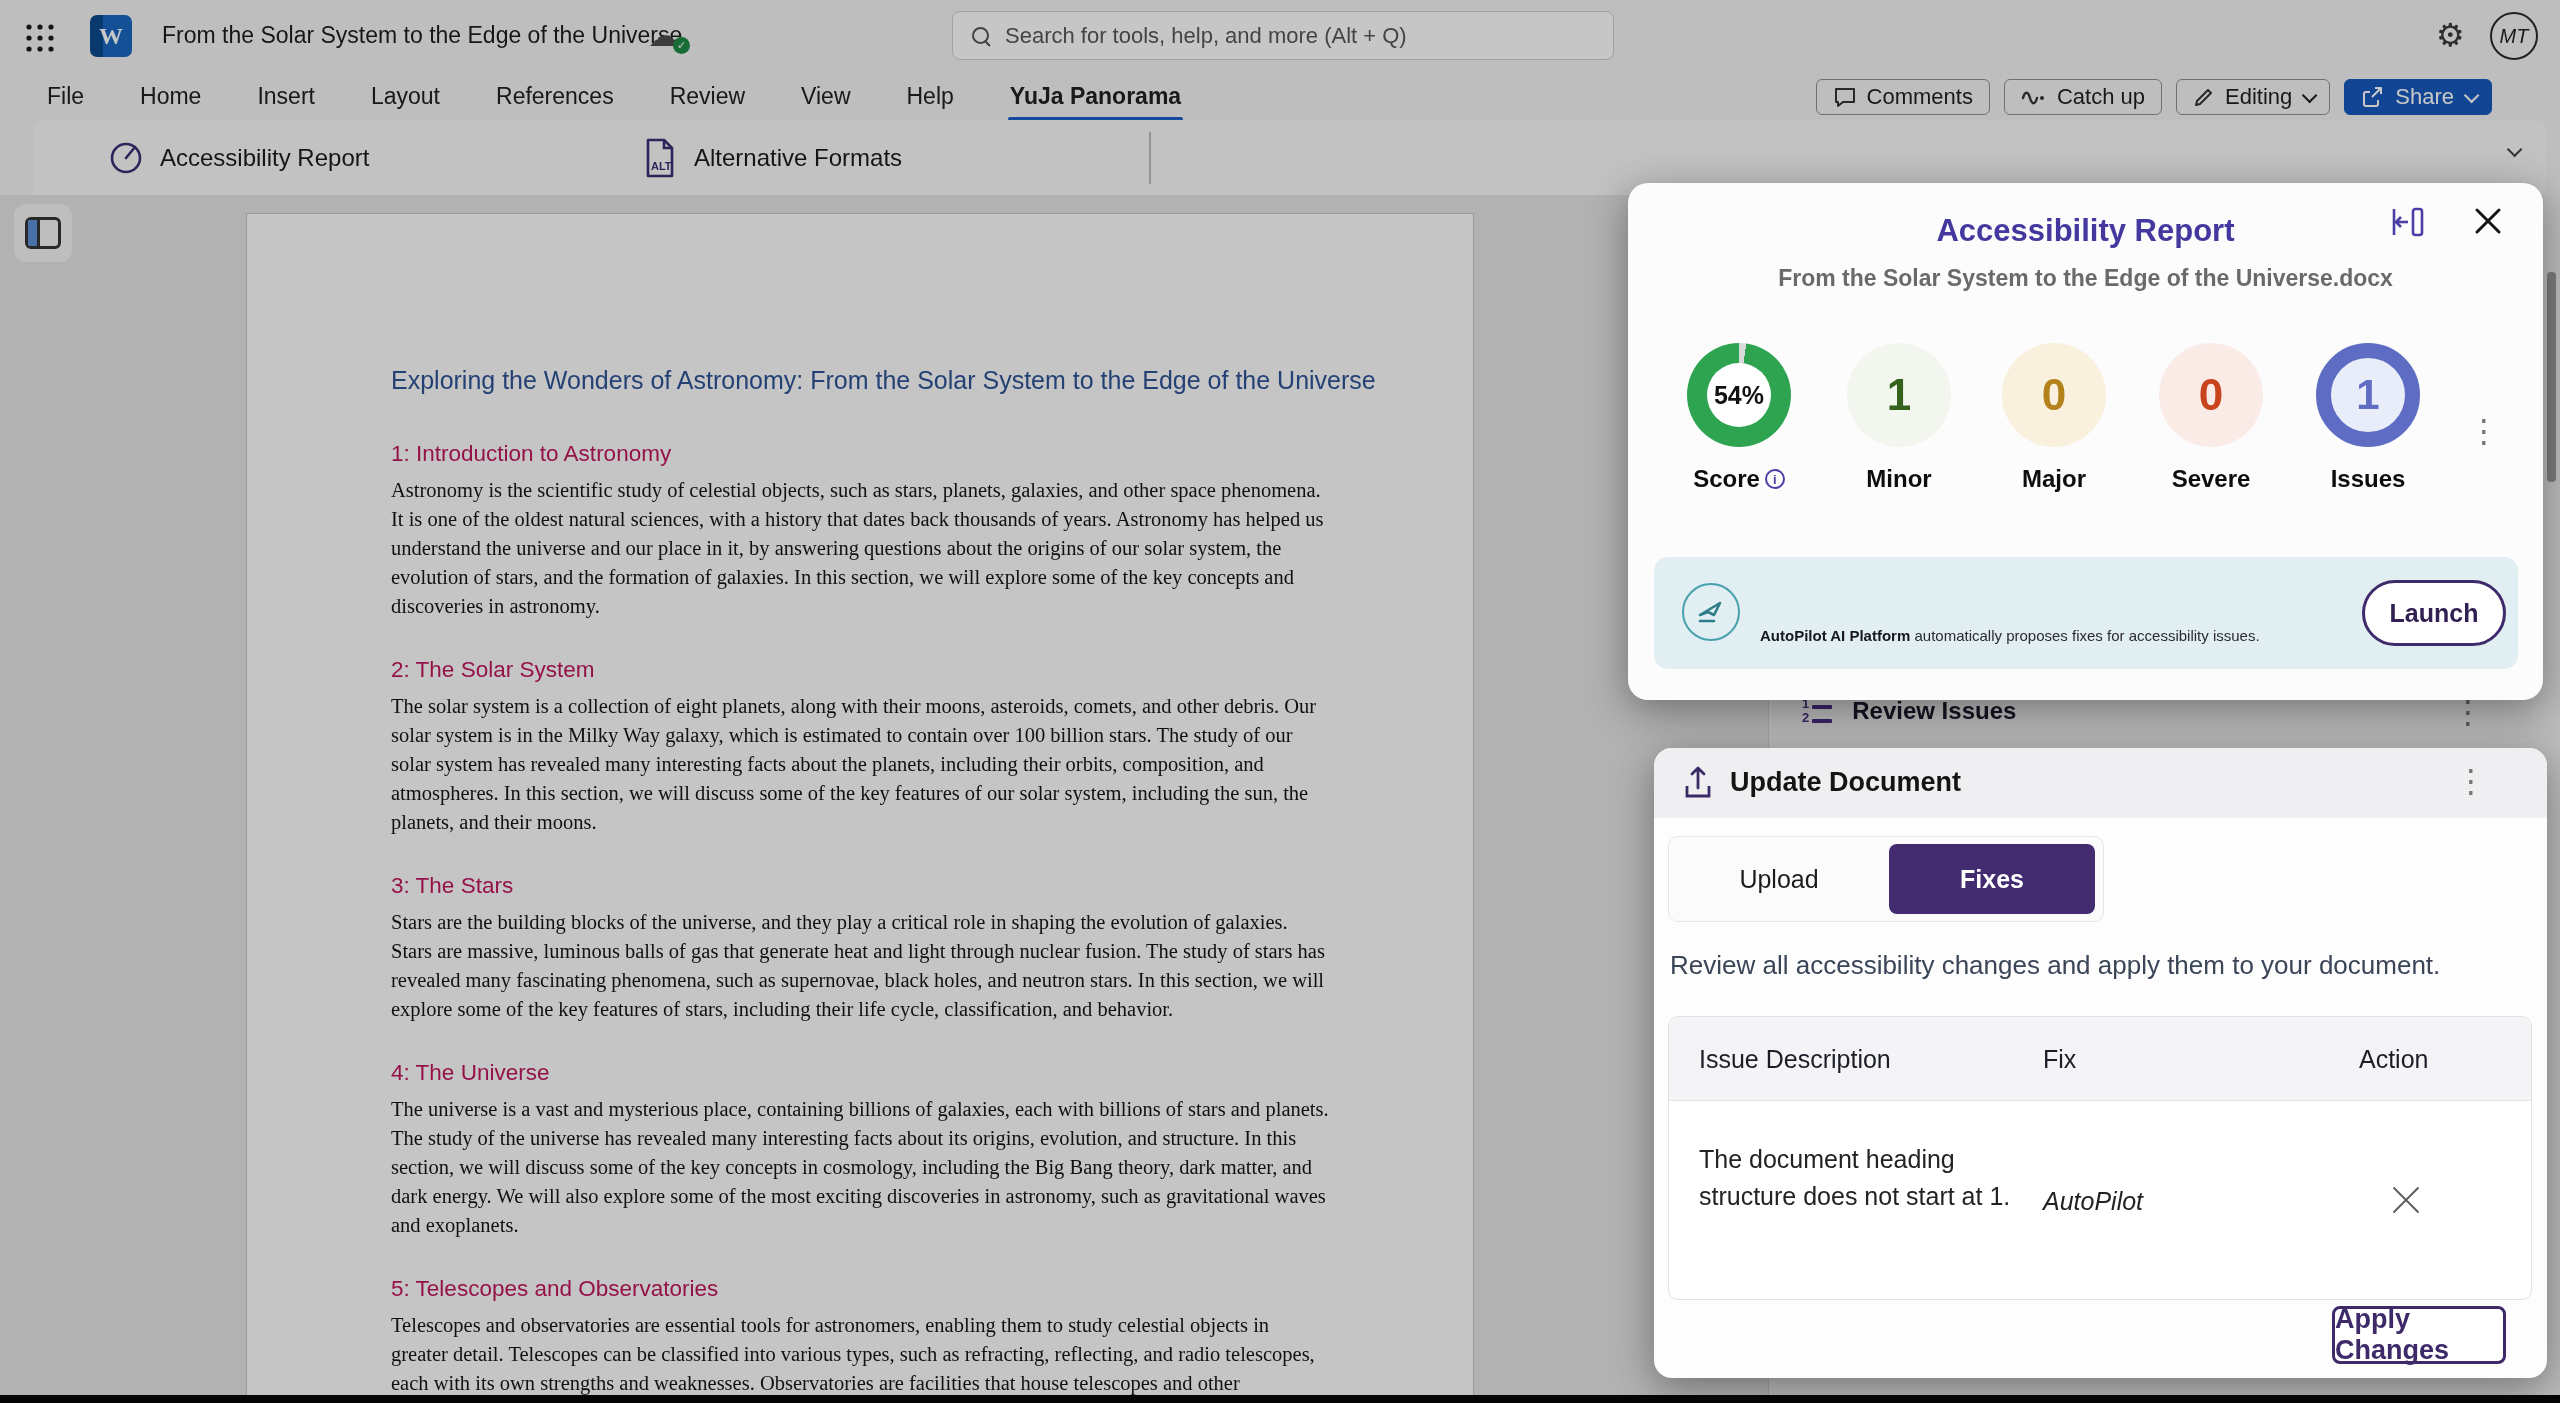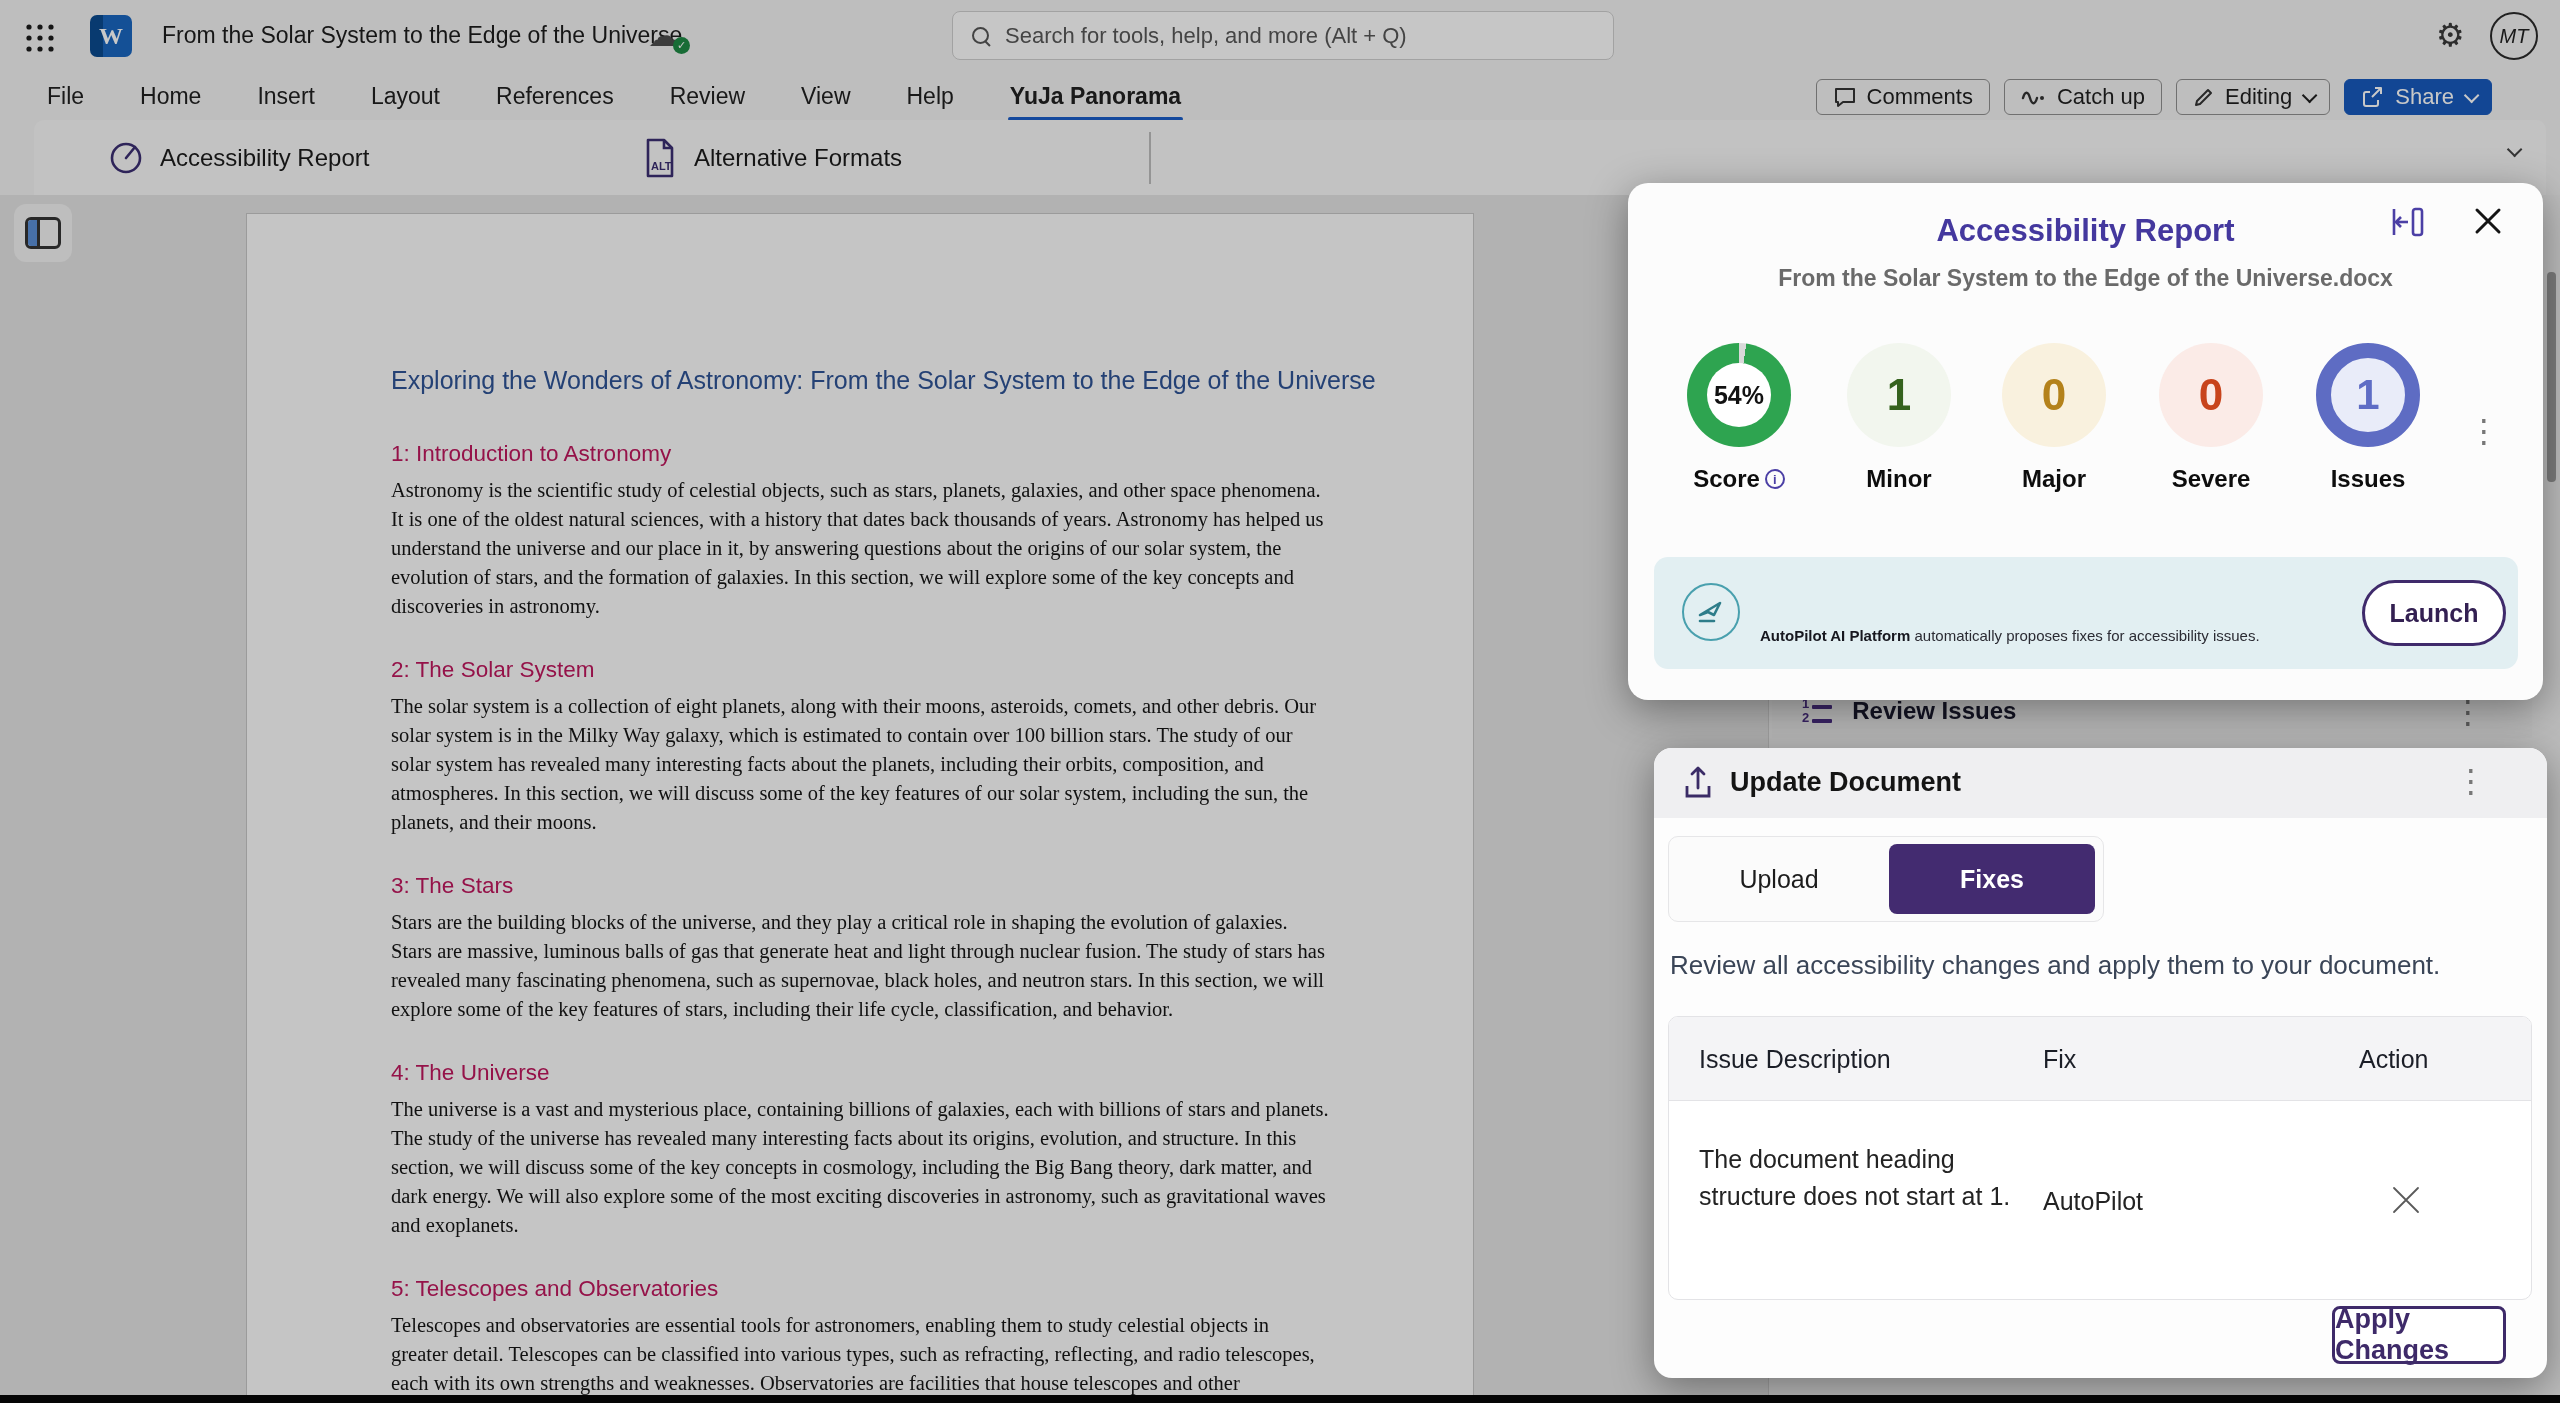--- a/index.html
+++ b/index.html
@@ -103,21 +103,21 @@
   .seg { position:absolute; left:14px; top:88px; width:436px; height:86px; background:#FBFBFB; border:1.5px solid #E6E6E8; border-radius:10px; }
   .seg .upload { position:absolute; left:0; top:0; width:220px; height:84px; display:flex; align-items:center; justify-content:center; font-size:25px; color:#1c1c1c; cursor:pointer; }
   .seg .fixes { position:absolute; left:220px; top:7px; width:206px; height:70px; background:#432B70; border-radius:8px; display:flex; align-items:center; justify-content:center; font-size:25px; font-weight:700; color:#fff; cursor:pointer; }
   .upd-instr { position:absolute; left:16px; top:202px; font-size:26px; color:#3A4557; }
   .upd-table { position:absolute; left:14px; top:268px; width:864px; height:284px; border:1.5px solid #E3E3E6; border-radius:10px; background:#fff; overflow:hidden; }
   .t-head { position:absolute; left:0; top:0; width:100%; height:84px; background:#F4F4F6; border-bottom:1.5px solid #E3E3E6; }
   .t-head span { position:absolute; top:28px; font-size:25px; font-weight:500; color:#1b1e27; }
   .th-desc { left:30px; } .th-fix { left:374px; } .th-action { left:690px; }
   .t-row { position:absolute; left:0; top:84px; width:100%; height:200px; }
   .td-desc { position:absolute; left:30px; top:40px; width:340px; font-size:25px; line-height:37px; color:#232323; }
-  .td-fix { position:absolute; left:374px; top:86px; font-size:25px; color:#232323; }
+  .td-fix { position:absolute; left:374px; top:86px; font-size:25px; color:#232323;font-style:italic; }
   .td-x { position:absolute; left:722px; top:84px; cursor:pointer; }
   .apply-btn { position:absolute; left:678px; top:558px; width:174px; height:58px; background:#fff; border:3px solid #3E2A69; border-radius:8px; display:flex; align-items:center; justify-content:center; font-size:27px; font-weight:600; color:#3E2A69; cursor:pointer; }
 
   .bottom-strip { position:absolute; left:0; bottom:0; width:2560px; height:8px; background:#050505; z-index:70; }
 </style>
 </head>
 <body>
 
 <div id="app">
 

